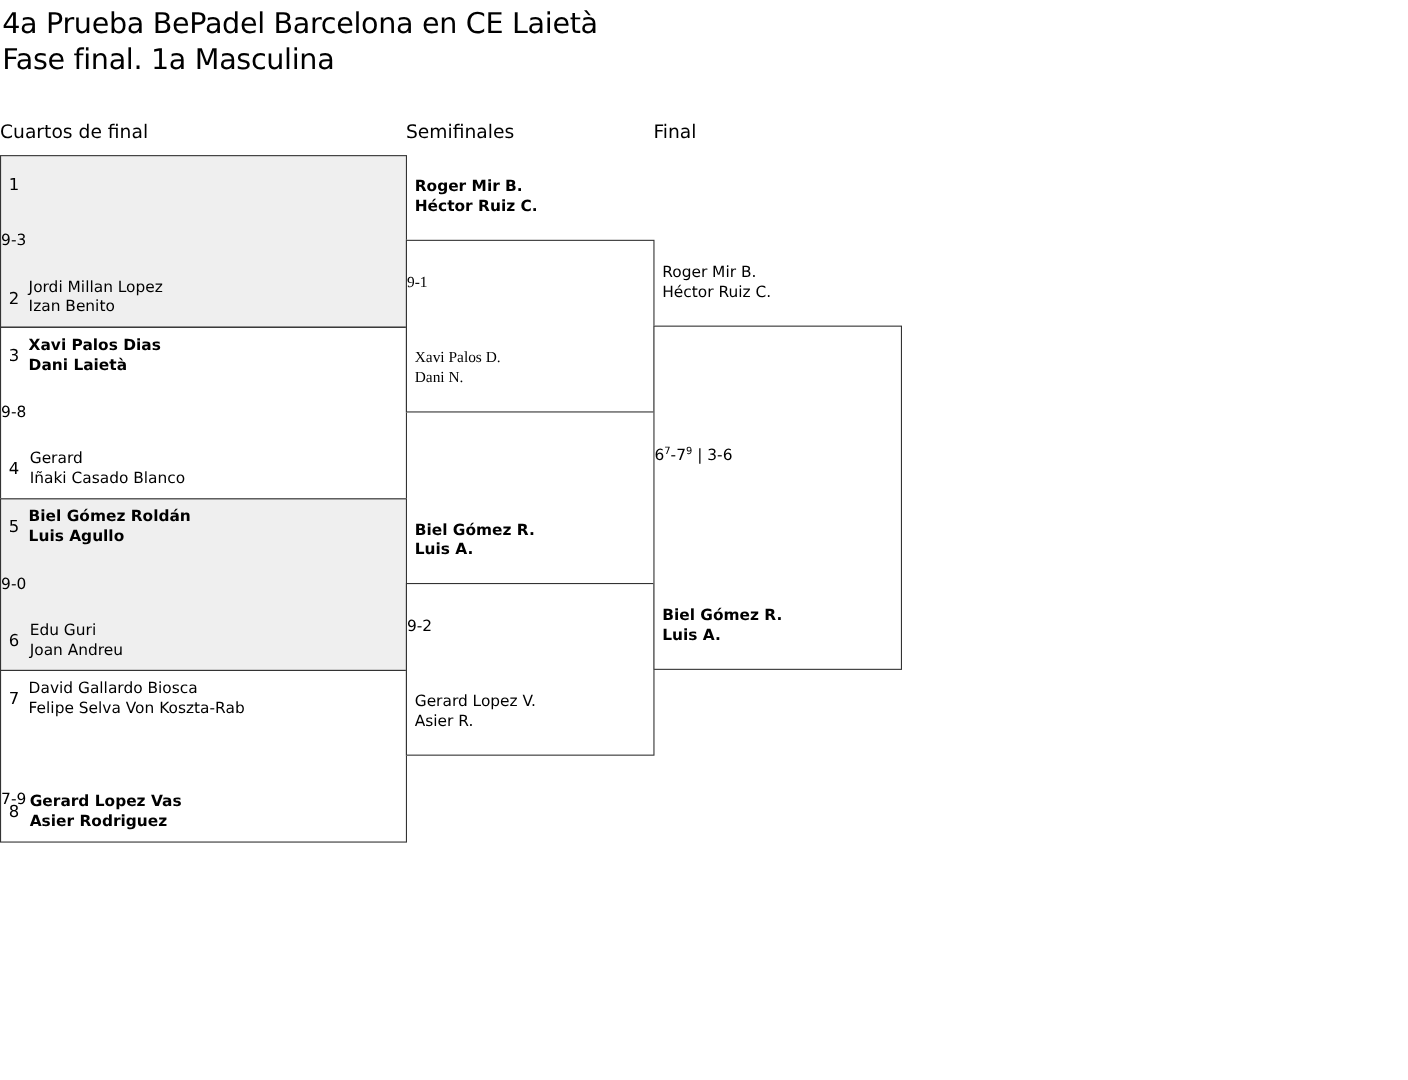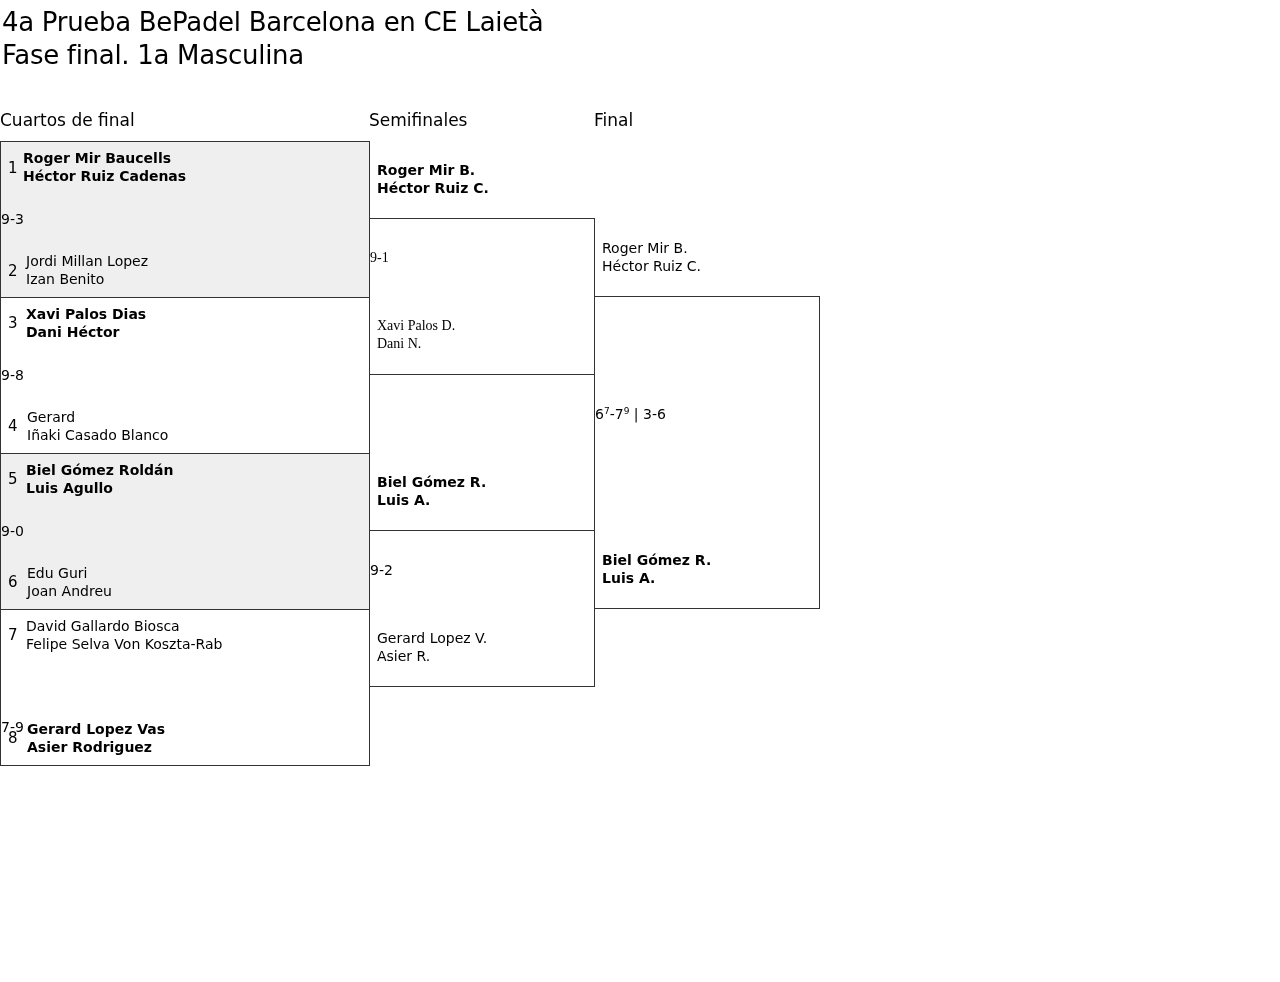--- a/index.html
+++ b/index.html
@@ -46,37 +46,33 @@
   <div>4a Prueba BePadel Barcelona en CE Laietà</div>
   <div>Fase final. 1a Masculina</div>
 </div>
 
 <div class="col-head" style="left:0;width:369px;">Cuartos de final</div>
 <div class="col-head" style="left:369px;width:226px;">Semifinales</div>
 <div class="col-head" style="left:594px;width:226px;">Final</div>
 
 <div class="qf-box shaded" style="top:141px;">
   <div class="seed" style="top:17px;">1</div>
-  <div class="team win" style="left:22px;top:7px;">
-    <div>Roger Mir Baucells</div>
-    <div>Héctor Ruiz Cadenas</div>
-  </div>
   <div class="score" style="top:68px;">9-3</div>
   <div class="seed" style="top:120px;">2</div>
   <div class="team" style="left:25px;top:110px;">
     <div>Jordi Millan Lopez</div>
     <div>Izan Benito</div>
   </div>
 </div>
 
 <div class="qf-box" style="top:297px;">
   <div class="seed" style="top:16px;">3</div>
   <div class="team win" style="left:25px;top:7px;">
     <div>Xavi Palos Dias</div>
-    <div>Dani Héctor</div>
+    <div>Dani Laietà</div>
   </div>
   <div class="score" style="top:68px;">9-8</div>
   <div class="seed" style="top:119px;">4</div>
   <div class="team" style="left:26px;top:110px;">
     <div>Gerard</div>
     <div>Iñaki Casado Blanco</div>
   </div>
 </div>
 
 <div class="qf-box shaded" style="top:453px;">

